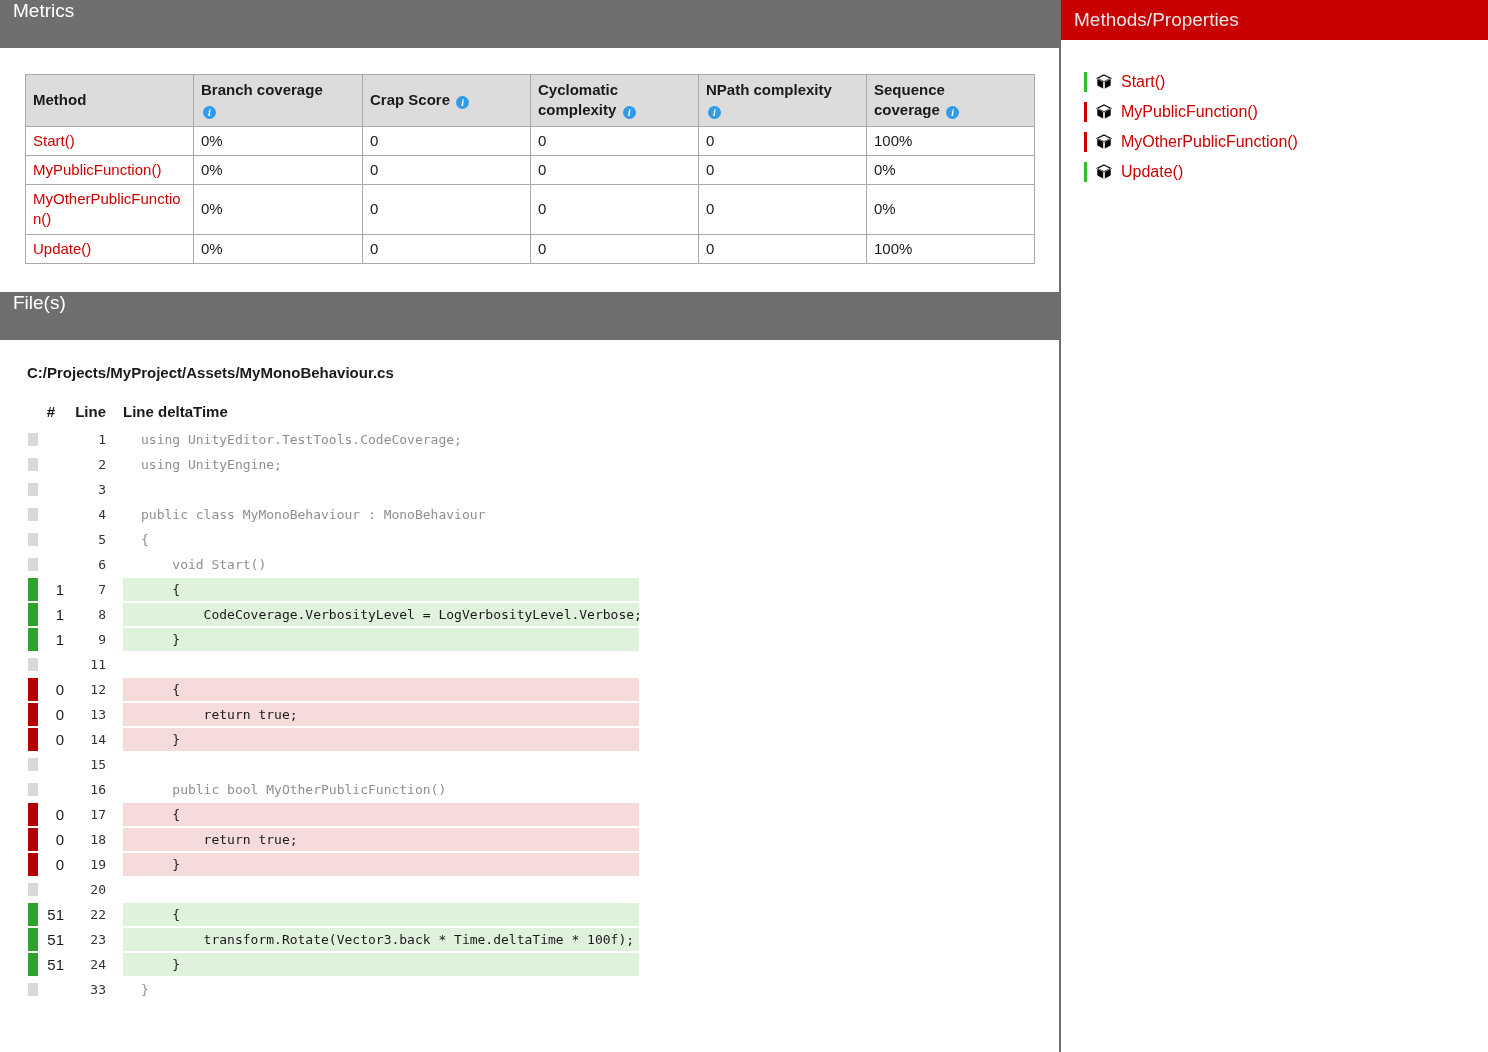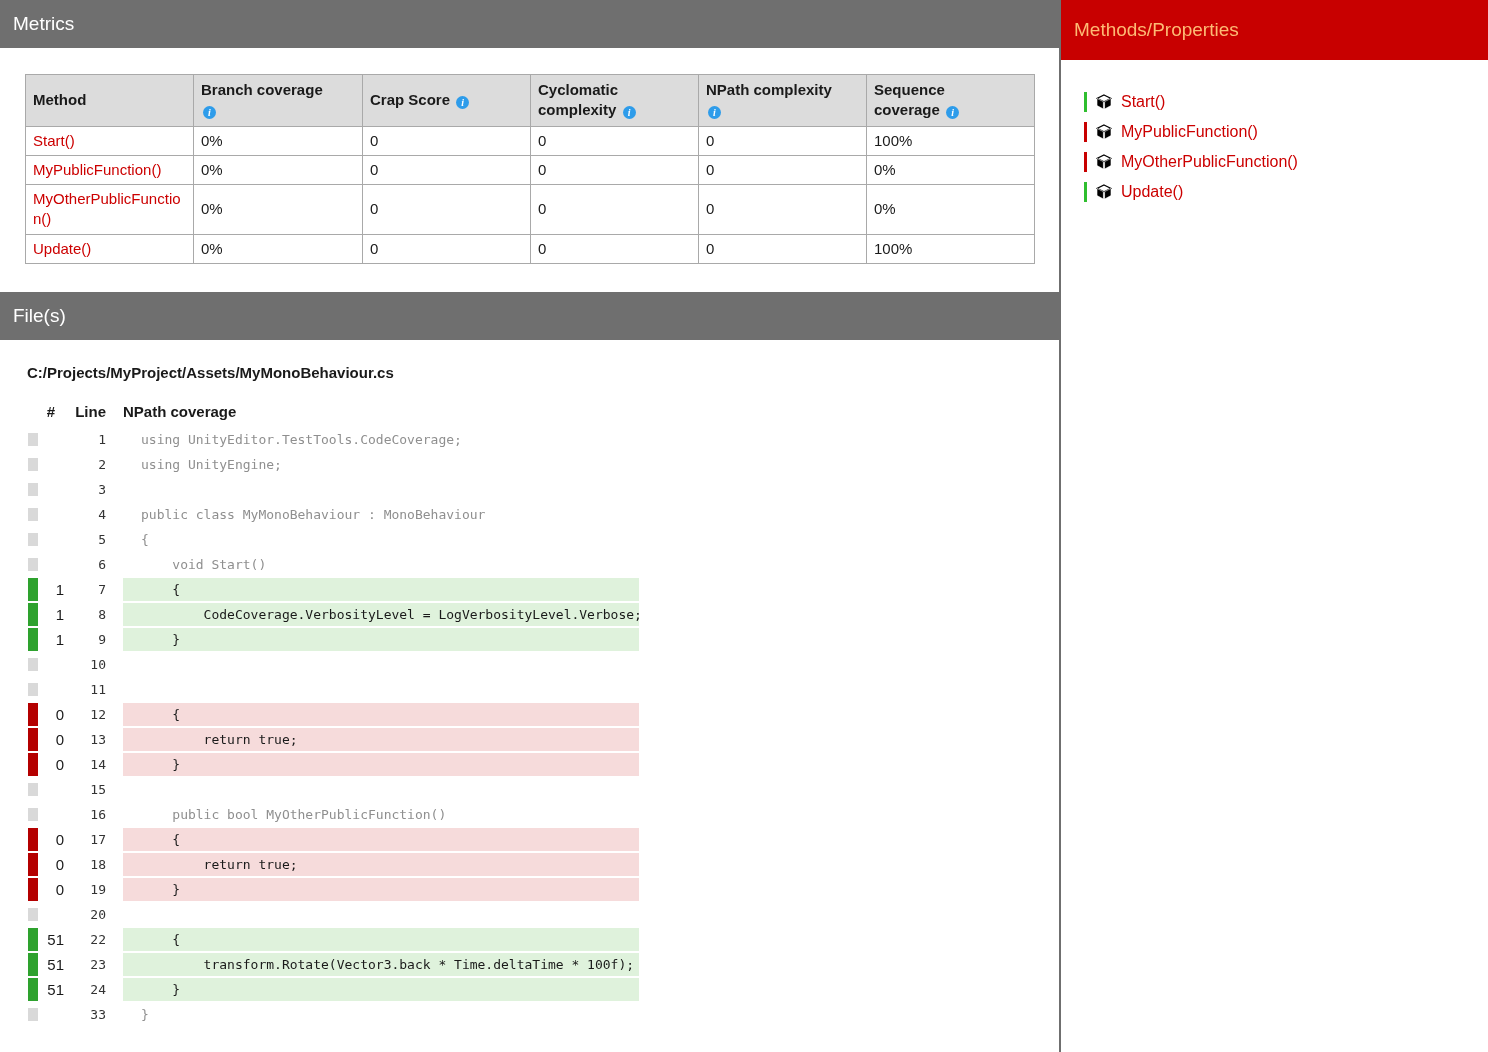--- a/index.html
+++ b/index.html
@@ -22,24 +22,24 @@
   body{
     width:1488px;height:1052px;overflow:hidden;background:#fff;
     font-family:"Liberation Sans",sans-serif;color:#1a1a1a;
   }
   .page{display:flex;width:1488px;height:1052px;}
   .main{width:1061px;flex:0 0 1061px;border-right:2px solid var(--header-gray);}
   .sidebar{flex:1;}
 
   .section-bar{
     height:48px;background:var(--header-gray);color:#fff;
-    font-size:19px;display:flex;align-items:center;padding-left:13px;
+    font-size:19px;display:flex;align-items:flex-start;padding-left:13px;
   }
   .sidebar-header{
-    height:60px;background:var(--header-red);color:#fdba74;
+    height:40px;background:var(--header-red);color:#e5e5e5;
     font-size:19px;display:flex;align-items:center;padding-left:13px;
   }
 
   
   .metrics-wrap{margin:26px 25px 28px 25px;}
   table.metrics{
     border-collapse:collapse;table-layout:fixed;width:1009px;
     font-size:15px;
   }
   table.metrics col.c0{width:168px;}
@@ -170,21 +170,21 @@
       <span>File(s)</span>
     </div>
 
     <div class="file-block">
       <div class="file-path">C:/Projects/MyProject/Assets/MyMonoBehaviour.cs</div>
 
       <div class="code-head">
         <span></span>
         <span class="h-count">#</span>
         <span class="h-line">Line</span>
-        <span class="h-cov">NPath coverage</span>
+        <span class="h-cov">Line deltaTime</span>
       </div>
 
       <div id="code-rows">
           <div class="code-row none">
             <span class="ind none"></span>
             <span class="cnt"></span>
             <span class="lnum">1</span>
             <span class="codecell">
               <span class="codebg none">
                 <pre>using UnityEditor.TestTools.CodeCoverage;</pre>
@@ -261,30 +261,20 @@
               </span>
             </span>
           </div>
           <div class="code-row covered">
             <span class="ind covered"></span>
             <span class="cnt">1</span>
             <span class="lnum">9</span>
             <span class="codecell">
               <span class="codebg covered">
                 <pre>    }</pre>
-              </span>
-            </span>
-          </div>
-          <div class="code-row none">
-            <span class="ind none"></span>
-            <span class="cnt"></span>
-            <span class="lnum">10</span>
-            <span class="codecell">
-              <span class="codebg none">
-                <pre></pre>
               </span>
             </span>
           </div>
           <div class="code-row none">
             <span class="ind none"></span>
             <span class="cnt"></span>
             <span class="lnum">11</span>
           </div>
           <div class="code-row uncovered">
             <span class="ind uncovered"></span>

